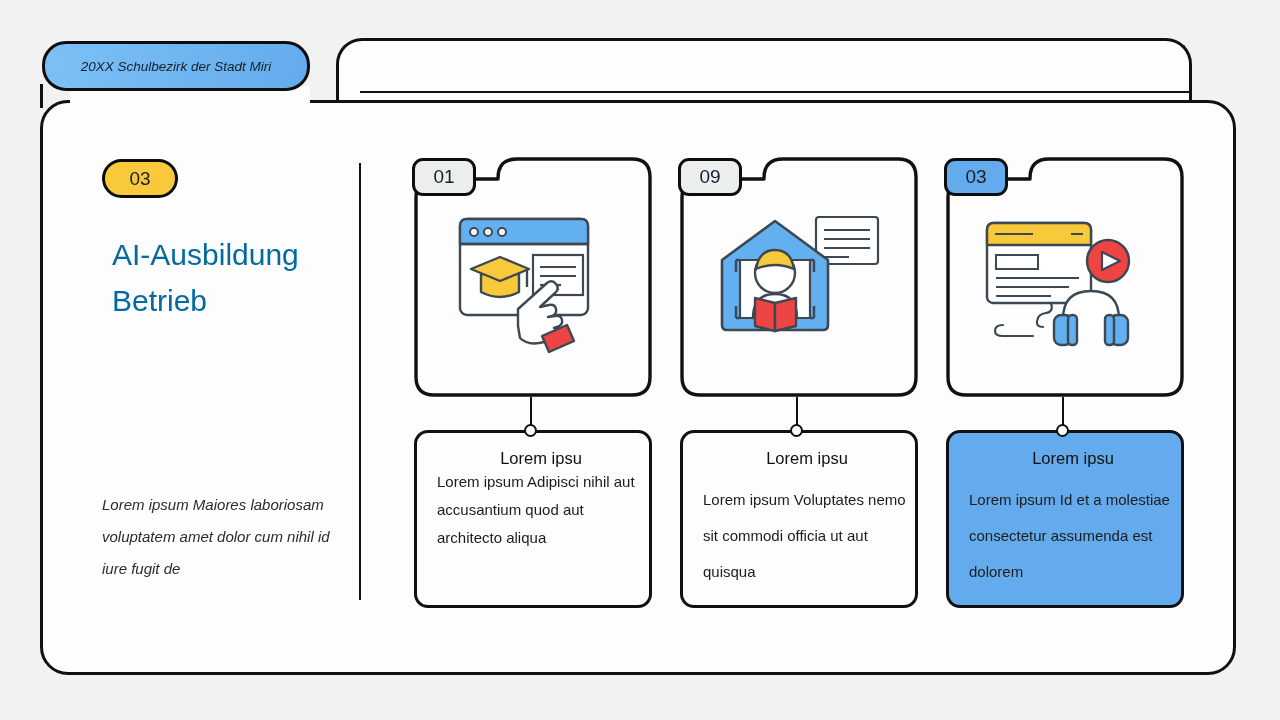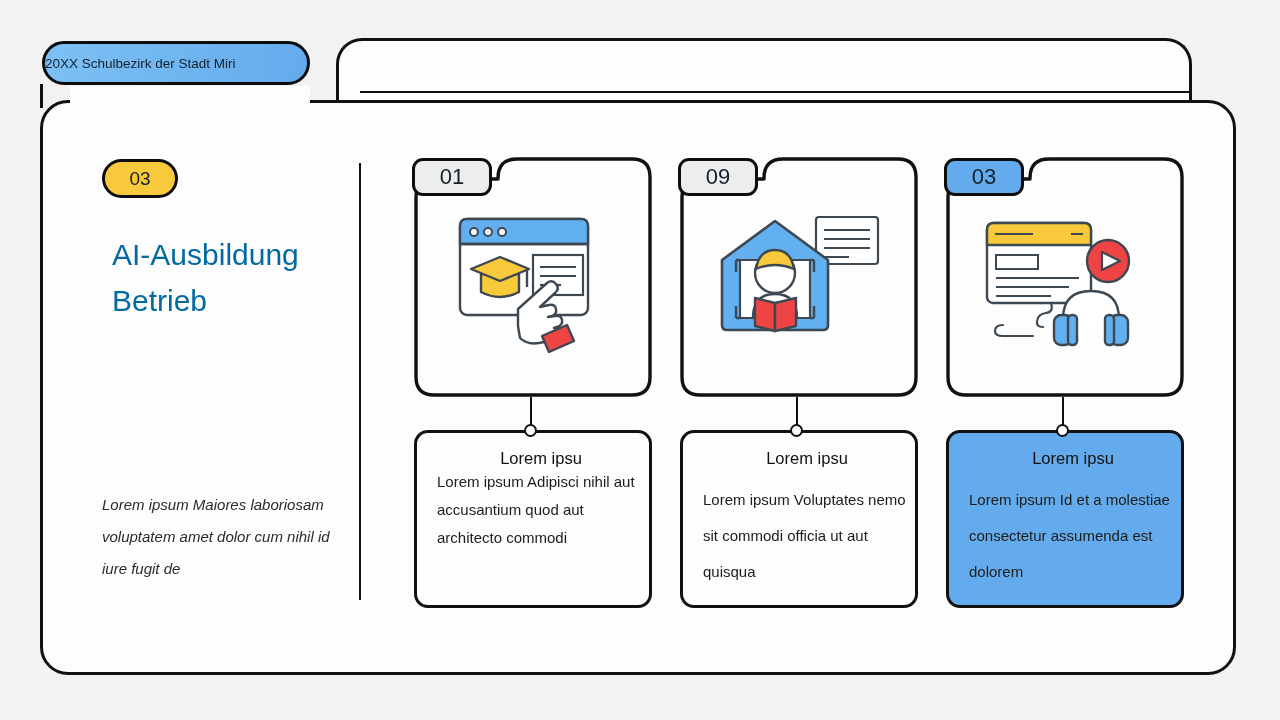--- a/index.html
+++ b/index.html
@@ -33,27 +33,28 @@
   }
   .header-rule{
     position:absolute;
     left:360px;top:91px;width:830px;height:0;
     border-top:2.5px solid #111;
   }
 
   
   .tag-pill{
     position:absolute;
-    left:42px;top:41px;width:268px;height:44px;
+    left:42px;top:41px;width:268px;height:50px;
     border:3px solid #0d0d0d;
     border-radius:24px;
     background:linear-gradient(100deg,#7cc0f5 0%,#63abec 100%);
     box-sizing:border-box;
-    display:flex;align-items:center;
+    display:flex;align-items:center;justify-content:center;
     z-index:6;
+    font-style:italic;
   }
   .tag-pill span{
     font-size:13.5px;
     color:#15202b;
     white-space:nowrap;
   }
 
   
   .main-panel{
     position:absolute;
@@ -109,25 +110,25 @@
   }
   .icon-card .frame{
     position:absolute;left:0;top:0;width:100%;height:100%;
   }
   .icon-card .art{
     position:absolute;left:0;top:0;width:100%;height:100%;
     display:flex;align-items:center;justify-content:center;
   }
   .num-badge{
     position:absolute;left:2px;top:158px;
-    width:80px;height:38px;
+    width:64px;height:38px;
     border:3px solid #0d0d0d;border-radius:11px;
     box-sizing:border-box;
     display:flex;align-items:center;justify-content:center;
-    font-size:22px;color:#15202b;
+    font-size:19px;color:#15202b;
     background:#eceded;
     z-index:3;
   }
   .num-badge.active{background:#63abec;}
 
   
   .connector{
     position:absolute;left:120px;top:397px;width:0;height:33px;
     border-left:2.5px solid #111;
   }
@@ -214,21 +215,21 @@
         </svg>
       </div>
     </div>
 
     <div class="num-badge">01</div>
     <div class="connector"></div>
     <div class="connector-dot"></div>
 
     <div class="text-card tight">
       <p class="card-title">Lorem ipsu</p>
-      <p class="card-body">Lorem ipsum Adipisci nihil aut accusantium quod aut architecto commodi</p>
+      <p class="card-body">Lorem ipsum Adipisci nihil aut accusantium quod aut architecto aliqua</p>
     </div>
   </div>
 
   <div class="col c2">
 
     <div class="icon-card">
       <svg class="frame" viewBox="0 0 238 240">
         <path d="M2 40 q0-18 18-18 H84 V21 q0-19 19-19 H218 q18 0 18 18 V220 q0 18-18 18 H20 q-18 0-18-18 Z" fill="#fdfdfd" stroke="#111" stroke-width="3.4" stroke-linejoin="round"></path>
       </svg>
       <div class="art">

